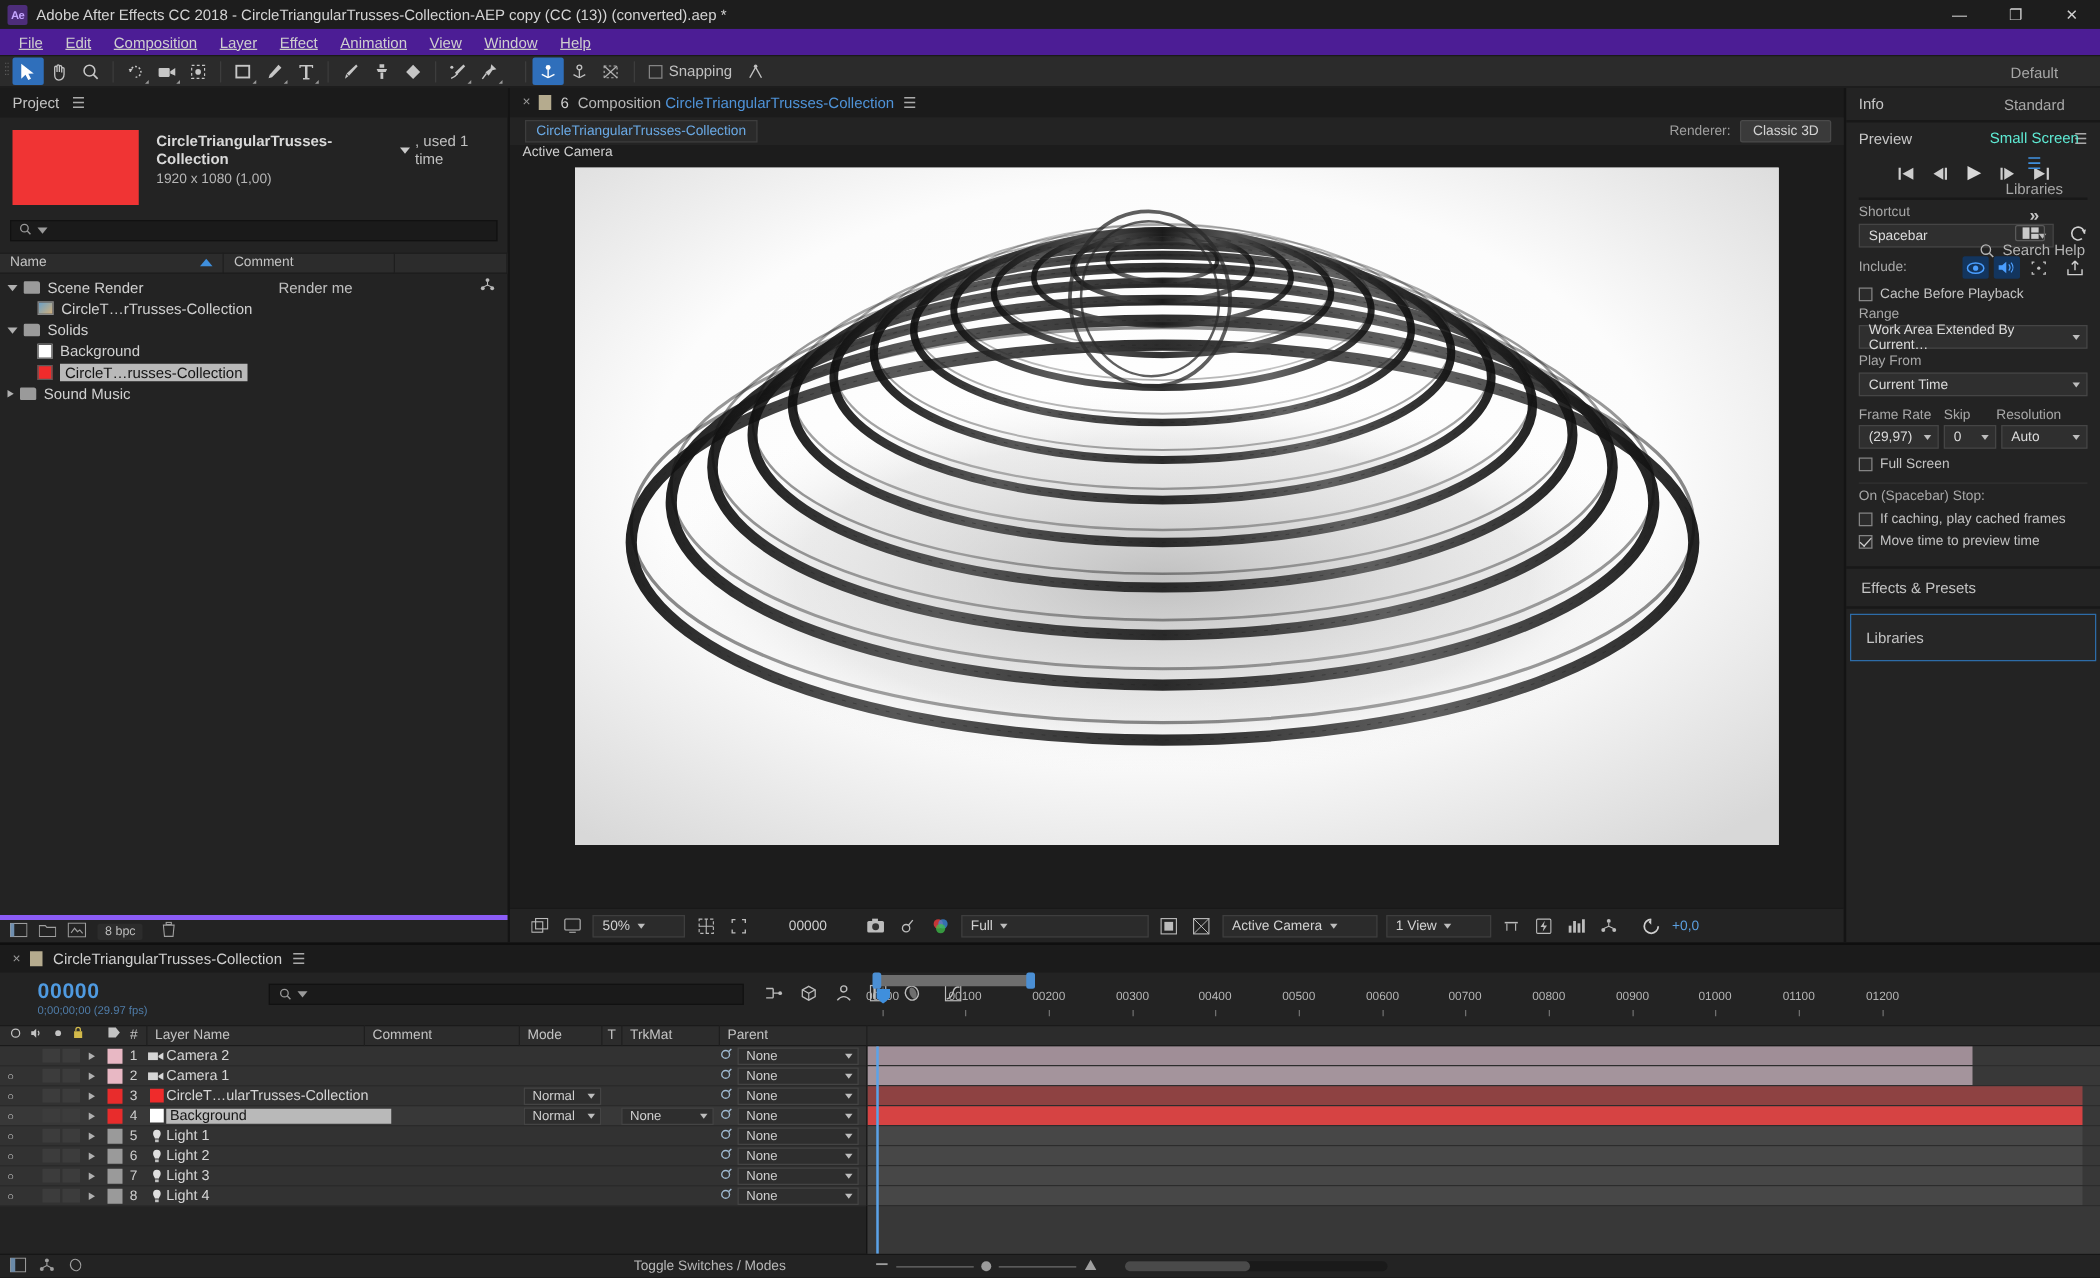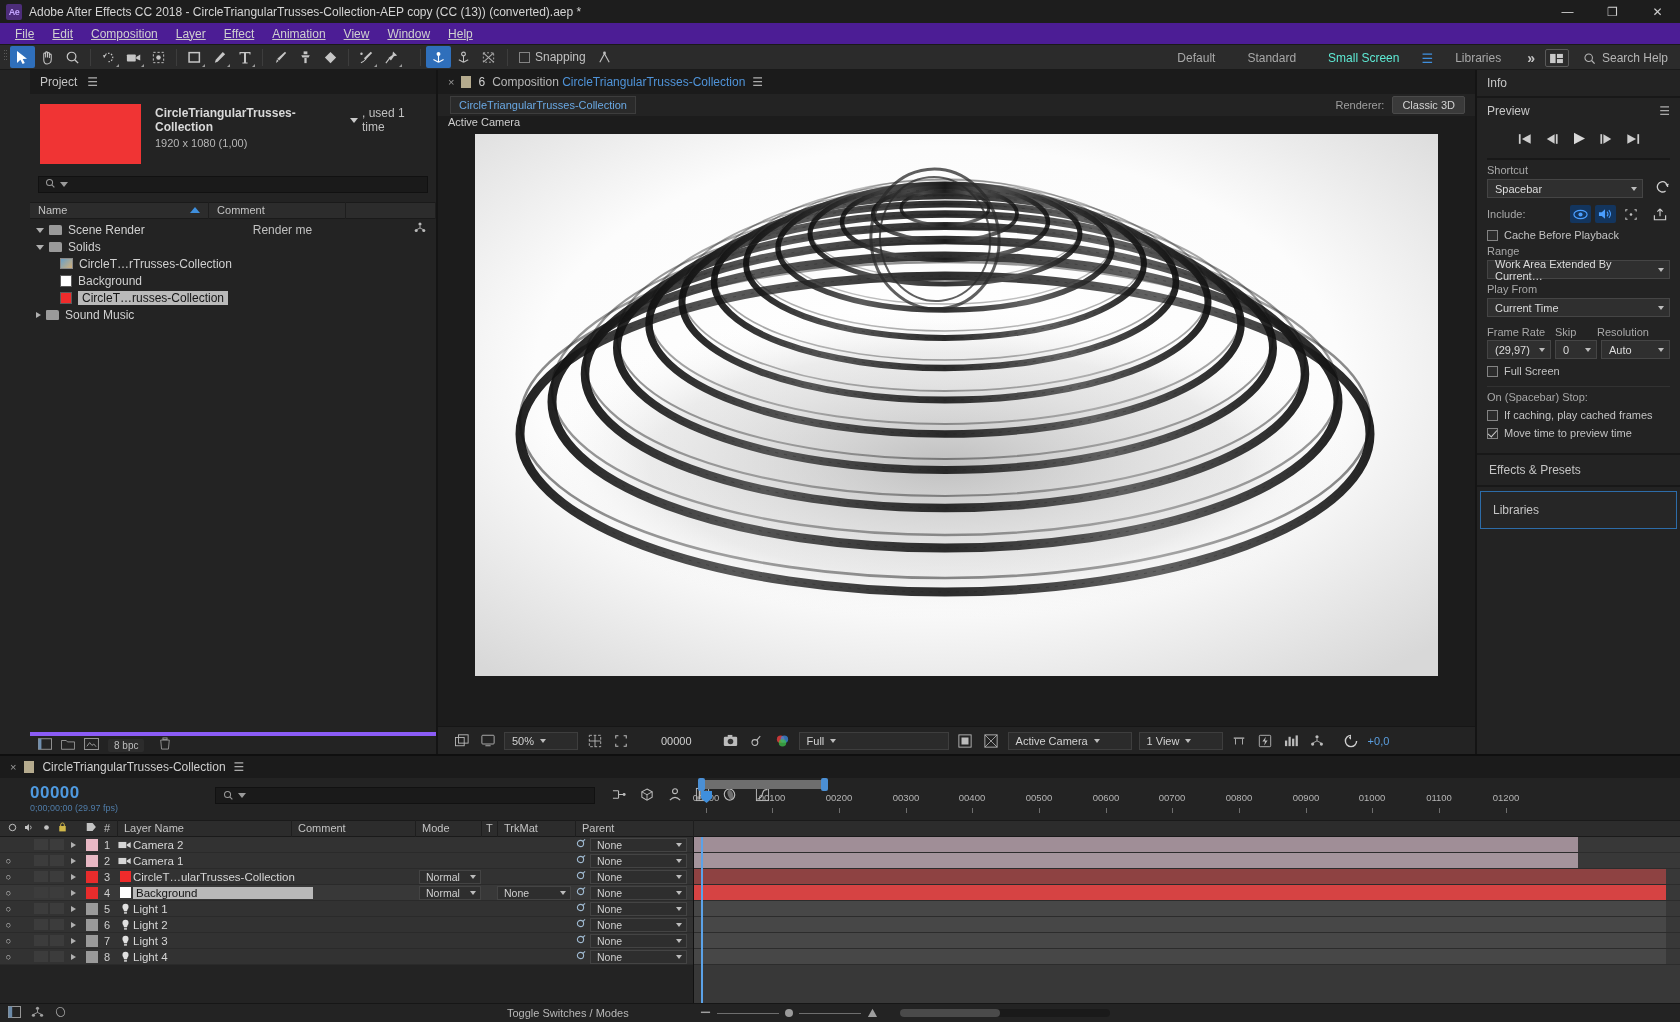--- a/index.html
+++ b/index.html
@@ -28,30 +28,30 @@
   .toolbar{height:26px;background:#2b2b2b;display:flex;align-items:center;flex:none;
            border-top:1px solid #1a1a1a;border-bottom:1px solid #1a1a1a;position:relative;padding-left:4px;}
   .tool{width:25px;height:22px;display:flex;align-items:center;justify-content:center;color:#b9b9b9;position:relative;}
   .tool svg{display:block;}
   .tool.active{background:#2f6fbb;color:#fff;border-radius:2px;}
   .tool .corner{position:absolute;right:2px;bottom:1px;width:0;height:0;border-left:3px solid transparent;border-bottom:3px solid #999;}
   .tsep{width:1px;height:17px;background:#3d3d3d;margin:0 5px;}
   .snapbox{display:flex;align-items:center;gap:5px;margin-left:6px;color:#c0c0c0;font-size:12px;}
   .chk{width:11px;height:11px;border:1px solid #848484;background:#2b2b2b;display:inline-block;flex:none;position:relative;}
   .chk.on::after{content:"";position:absolute;left:2px;top:-1px;width:4px;height:8px;border:solid #cfcfcf;border-width:0 1.6px 1.6px 0;transform:rotate(42deg);}
-  .ws-area{position:absolute;right:0;top:0;height:26px;display:flex;align-items:center;}
+  .ws-area{position:absolute;right:0;top:0;height:26px;display:flex;align-items:center;flex-direction:column;}
   .ws{padding:0 16px;font-size:12px;color:#a8a8a8;line-height:26px;}
   .ws.sel{color:#5eead4;}
   .ws-burger{color:#3f8fdd;padding:0 6px;font-size:13px;}
   .chev2{color:#c5c5c5;padding:0 10px;font-size:14px;font-weight:bold;}
   .ws-icon{width:24px;height:18px;border:1px solid #5a5a5a;border-radius:2px;display:flex;align-items:center;justify-content:center;margin-right:6px;}
   .searchhelp{display:flex;align-items:center;gap:6px;padding:0 12px 0 8px;color:#b5b5b5;font-size:12px;}
 
   
-  .main{flex:1;display:flex;min-height:0;background:#000000;margin-left:30px;}
+  .main{flex:1;display:flex;min-height:0;background:#000000;}
 
   
   .project-panel{width:408px;background:#232323;display:flex;flex-direction:column;border-right:2px solid #141414;}
   .panel-tabbar{height:24px;background:#1b1b1b;display:flex;align-items:center;padding-left:10px;gap:10px;flex:none;}
   .panel-tab{font-size:12px;color:#c4c4c4;}
   .burger{font-size:12px;color:#aaa;}
   .proj-head{display:flex;padding:10px 8px 4px 10px;gap:14px;}
   .proj-thumb{width:101px;height:60px;background:#f03434;flex:none;}
   .proj-meta{padding-top:2px;}
   .proj-title{font-size:12px;color:#d9d9d9;font-weight:bold;display:flex;align-items:center;gap:4px;}
@@ -403,28 +403,28 @@
           <span class="pcomment">Render me</span>
           <span style="margin-left:auto;margin-right:10px;">
             <svg width="12" height="12" viewBox="0 0 14 14">
                 <circle cx="7" cy="2.4" r="1.8" fill="#b9b9b9"></circle>
                 <circle cx="2.6" cy="10" r="1.8" fill="#b9b9b9"></circle>
                 <circle cx="11.4" cy="10" r="1.8" fill="#b9b9b9"></circle>
                 <path d="M7 4.2 V7 M7 7 L3 9 M7 7 L11 9" stroke="#b9b9b9" stroke-width="1" fill="none"></path>
               </svg>
           </span>
         </div>
+        <div class="prow" style="padding-left:30px;">
+          <span class="compic"></span>
+          <span>CircleT…rTrusses-Collection</span>
+        </div>
         <div class="prow">
           <span class="tri open"></span>
           <span class="folder"></span>
           <span>Solids</span>
-        </div>
-        <div class="prow" style="padding-left:30px;">
-          <span class="compic"></span>
-          <span>CircleT…rTrusses-Collection</span>
         </div>
         <div class="prow" style="padding-left:30px;">
           <span class="swatch" style="background:#ffffff;"></span>
           <span>Background</span>
         </div>
         <div class="prow" style="padding-left:30px;">
           <span class="swatch" style="background:#ef2b2b;"></span>
           <span class="pname sel">CircleT…russes-Collection</span>
         </div>
         <div class="prow">

